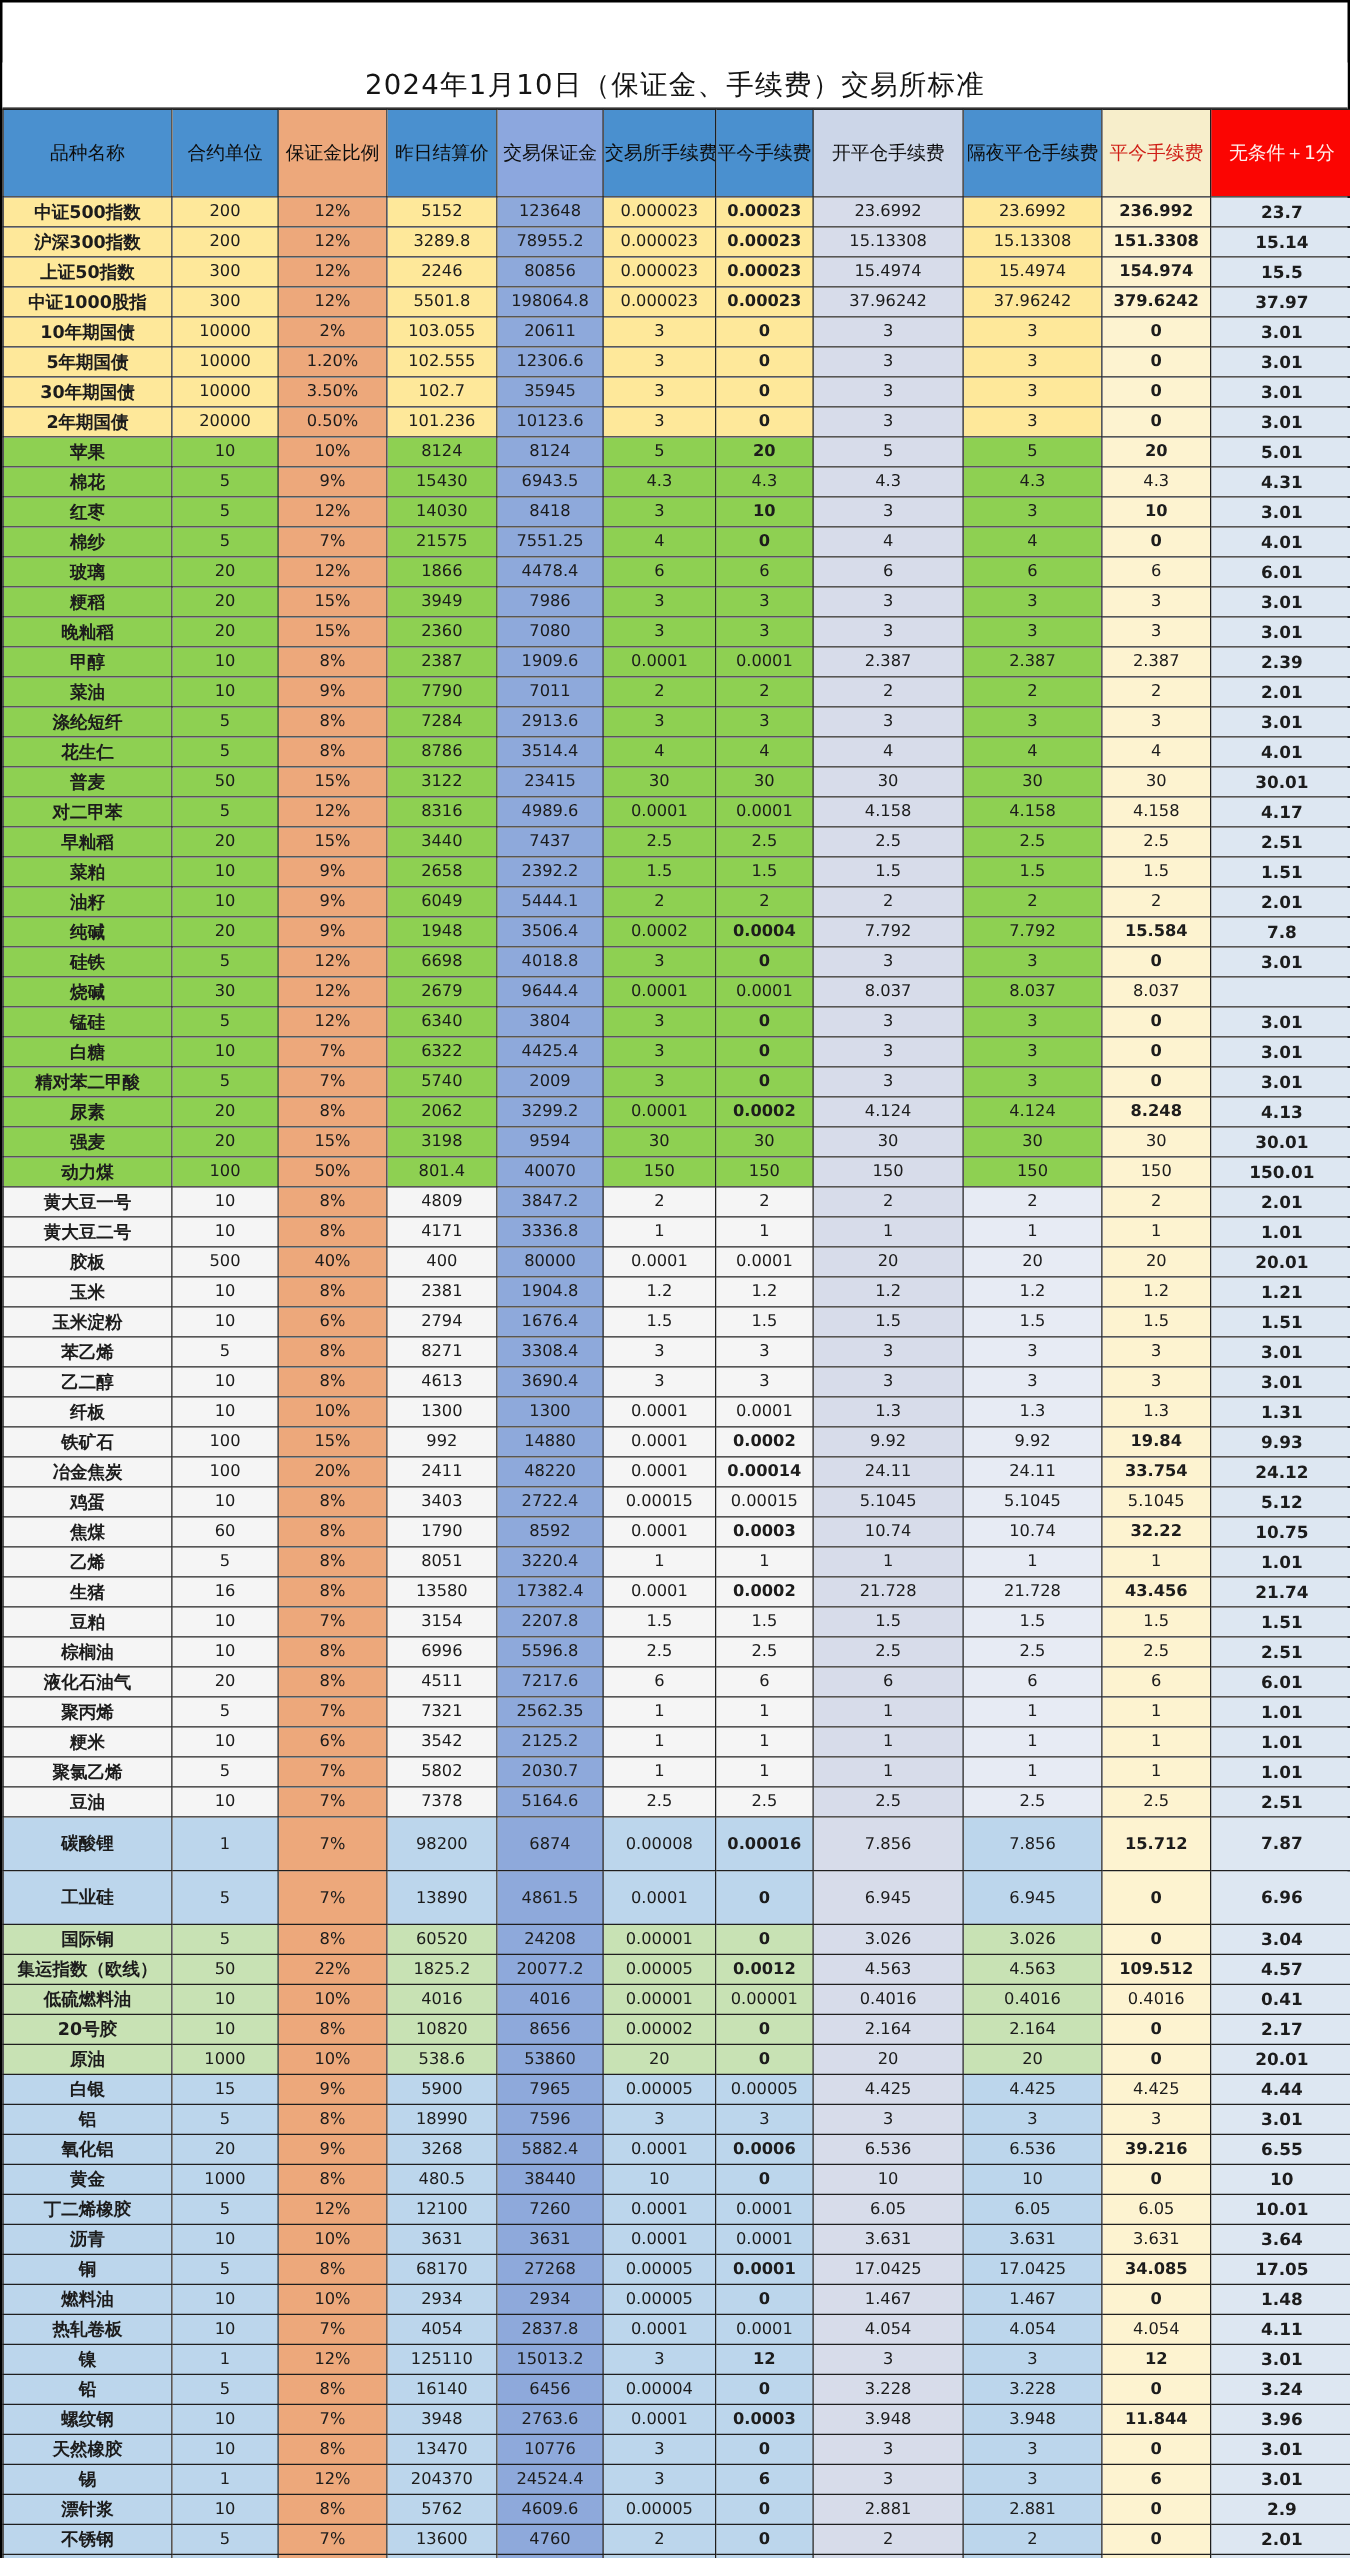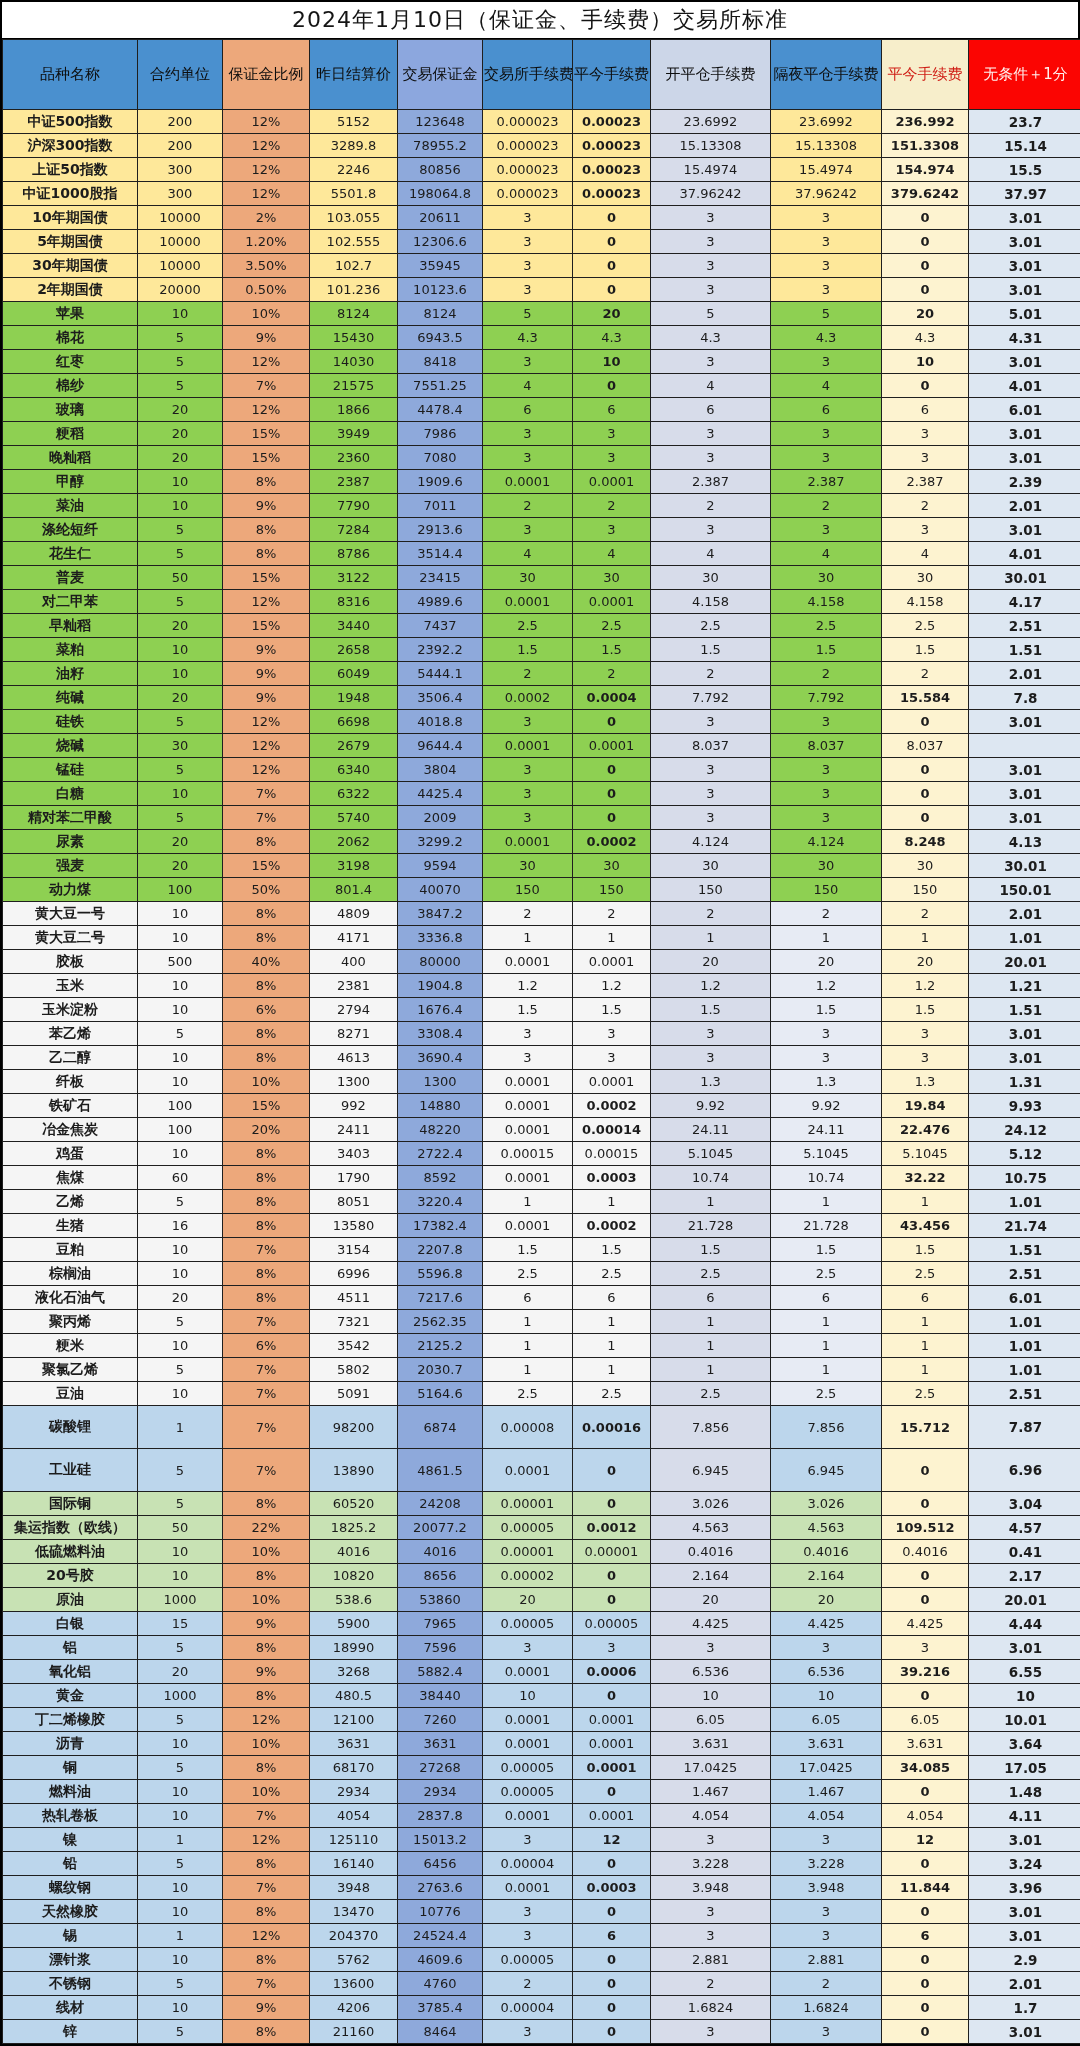--- a/index.html
+++ b/index.html
@@ -21,21 +21,21 @@
     --lgreen-row:#c8e2b4;
     --overnight-white:#e7ebf4;
     --grid:#1f1f1f;
   }
   html,body{margin:0;padding:0;background:#ffffff;}
   body{width:1080px;font-family:"DejaVu Sans","Liberation Sans",sans-serif;color:#111;}
   #sheet{width:1076px;border:2px solid #000;}
   #title-bar{
     height:36px;display:flex;align-items:center;justify-content:center;
     background:#fff;border-bottom:1px solid #000;
-    font-size:22px;font-weight:normal;color:#141414;letter-spacing:1px;
+    font-size:22px;font-weight:normal;color:#141414;letter-spacing:1px;margin-top:48px;
   }
   table{border-collapse:collapse;table-layout:fixed;width:100%;}
   col.w1{width:135px}col.w2{width:85px}col.w3{width:87px}col.w4{width:88px}
   col.w5{width:85px}col.w6{width:90px}col.w7{width:78px}col.w8{width:120px}
   col.w9{width:111px}col.w10{width:87px}col.w11{width:114px}
   th,td{
     border:1px solid var(--grid);
     text-align:center;vertical-align:middle;
     overflow:hidden;white-space:nowrap;
     padding:0 1px;
@@ -648,21 +648,21 @@
         <tr class="g-w">
           <td>冶金焦炭</td>
           <td>100</td>
           <td>20%</td>
           <td>2411</td>
           <td>48220</td>
           <td>0.0001</td>
           <td class="bld">0.00014</td>
           <td>24.11</td>
           <td>24.11</td>
-          <td class="bld">22.476</td>
+          <td class="bld">33.754</td>
           <td>24.12</td>
         </tr>
         <tr class="g-w">
           <td>鸡蛋</td>
           <td>10</td>
           <td>8%</td>
           <td>3403</td>
           <td>2722.4</td>
           <td>0.00015</td>
           <td>0.00015</td>
@@ -785,21 +785,21 @@
           <td>1</td>
           <td>1</td>
           <td>1</td>
           <td>1</td>
           <td>1.01</td>
         </tr>
         <tr class="g-w">
           <td>豆油</td>
           <td>10</td>
           <td>7%</td>
-          <td>5091</td>
+          <td>7378</td>
           <td>5164.6</td>
           <td>2.5</td>
           <td>2.5</td>
           <td>2.5</td>
           <td>2.5</td>
           <td>2.5</td>
           <td>2.51</td>
         </tr>
         <tr class="g-b tall">
           <td>碳酸锂</td>

